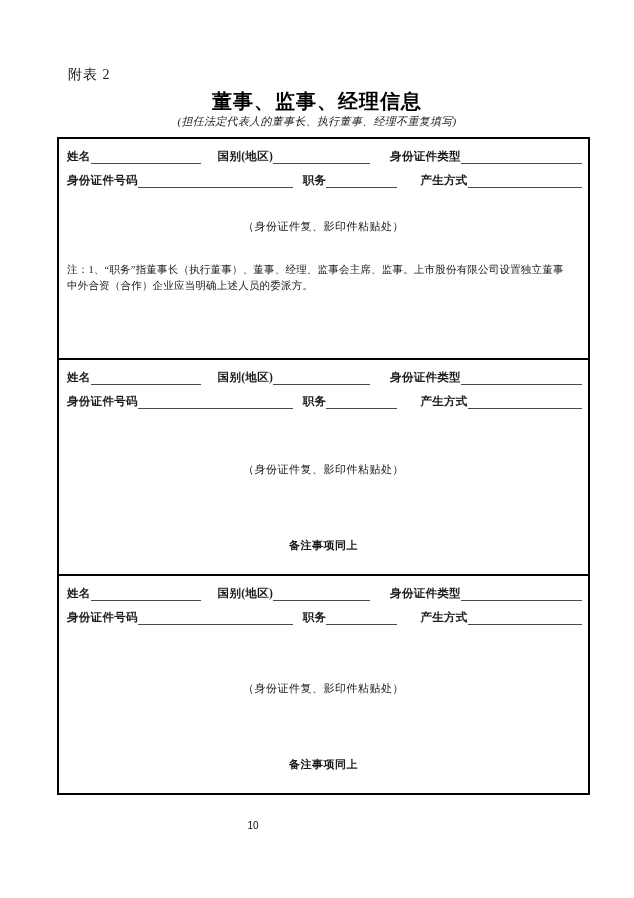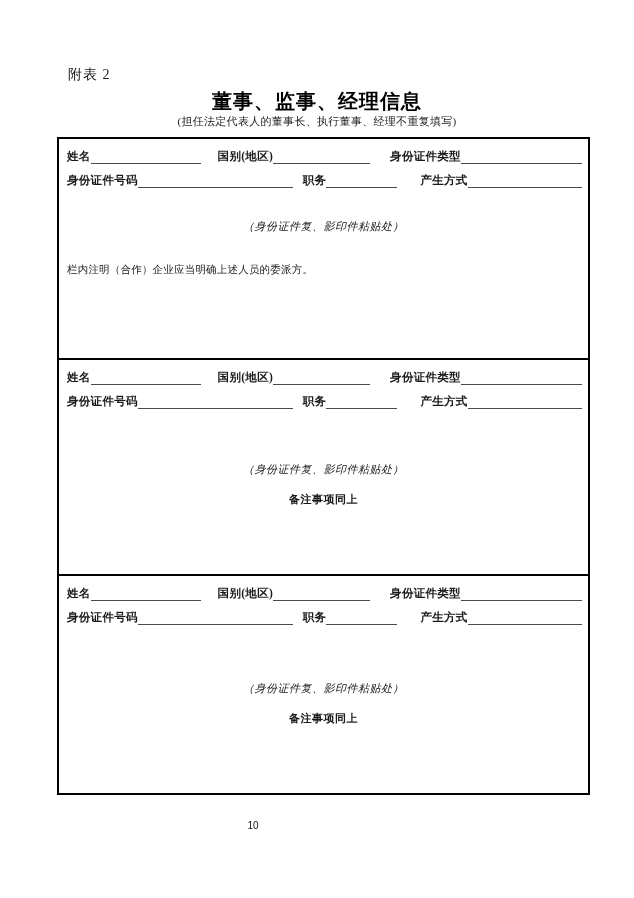--- a/index.html
+++ b/index.html
@@ -18,21 +18,21 @@
   }
   .doc-title {
     position: absolute; left: 0; top: 88px; width: 634px;
     text-align: center;
     font-family: "Liberation Sans", "DejaVu Sans", sans-serif;
     font-weight: bold; font-size: 20px; letter-spacing: 1px;
     color: #000;
   }
   .doc-subtitle {
     position: absolute; left: 0; top: 114px; width: 634px;
-    text-align: center; font-size: 11px; letter-spacing: 0.3px;
+    text-align: center; font-size: 11px; letter-spacing: 0.3px; font-style: italic;
   }
 
   
   .form-box {
     position: absolute; left: 57px; top: 137px;
     width: 533px; height: 658px;
     border: 2px solid #000;
     box-sizing: border-box;
     background: #fff;
   }
@@ -62,28 +62,28 @@
   .r2-b2 { width: 71px; }
   .blank-fill { flex: 1 1 auto; }
   .gap-17 { width: 17px; flex: 0 0 auto; }
   .gap-20 { width: 20px; flex: 0 0 auto; }
   .gap-10 { width: 10px; flex: 0 0 auto; }
   .gap-23 { width: 23px; flex: 0 0 auto; }
 
   
   .paste-note {
     position: absolute; left: 0; width: 100%;
-    text-align: center; font-size: 11px; letter-spacing: 0.5px; font-style: italic;
+    text-align: center; font-size: 11px; letter-spacing: 0.5px;
   }
   .s1-paste { top: 80px; }
   .s2-paste { top: 102px; }
   .s3-paste { top: 105px; }
   .remark {
     position: absolute; left: 0; width: 100%;
-    text-align: center; font-size: 11px; font-weight: 600; letter-spacing: 0.5px;
+    text-align: center; font-size: 11px; font-weight: 600; letter-spacing: 0.5px; margin-top: 46px;
   }
   .s2-remark { top: 132px; }
   .s3-remark { top: 135px; }
 
   
   .note-block {
     position: absolute; left: 8px; right: 5px; top: 123px;
     font-size: 10.5px; line-height: 16px; letter-spacing: 0.2px;
   }
   .note-line { white-space: nowrap; }
@@ -122,21 +122,22 @@
       <span class="blank r2-b1"></span>
       <span class="gap-10"></span>
       <span class="field-label">职务</span>
       <span class="blank r2-b2"></span>
       <span class="gap-23"></span>
       <span class="field-label">产生方式</span>
       <span class="blank blank-fill"></span>
     </div>
     <div class="paste-note s1-paste">（身份证件复、影印件粘贴处）</div>
     <div class="note-block">
-      <div class="note-line">栏内注明（合作）企业应当明确上述人员的委派方。</div>
+      <div class="note-line">注：1、“职务”指董事长（执行董事）、董事、经理、监事会主席、监事。上市股份有限公司设置独立董事</div>
+      <div class="note-line">中外合资（合作）企业应当明确上述人员的委派方。</div>
     </div>
   </div>
 
   <div class="section section-2">
     <div class="field-row row-1">
       <span class="field-label">姓名</span>
       <span class="blank r1-b1"></span>
       <span class="gap-17"></span>
       <span class="field-label">国别(地区)</span>
       <span class="blank r1-b2"></span>

